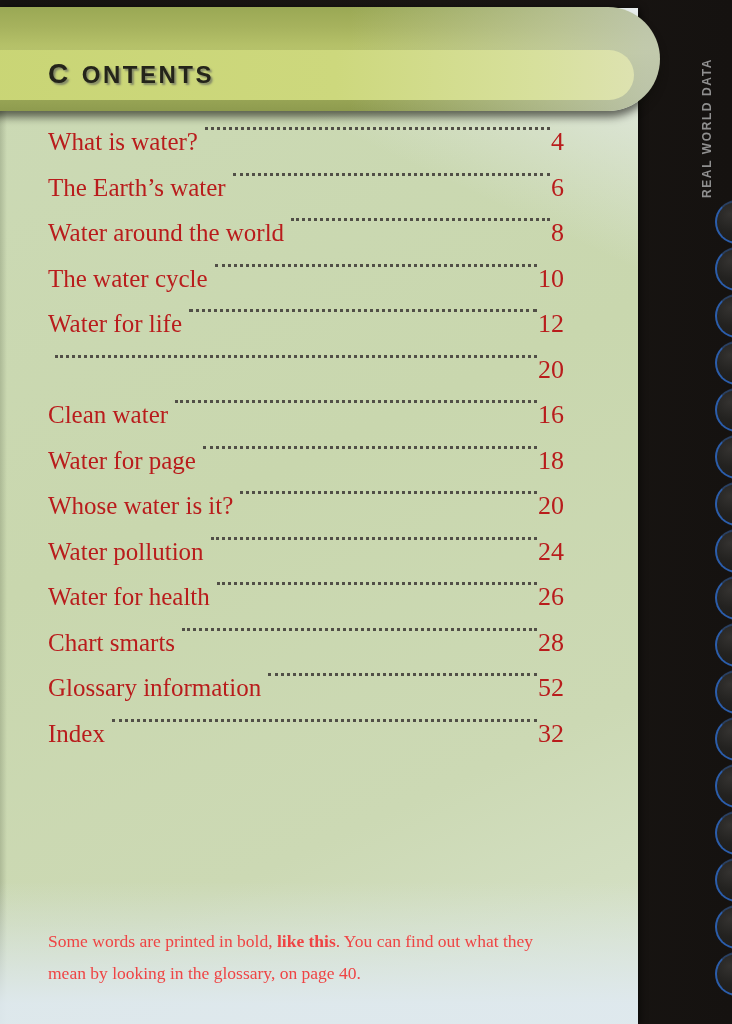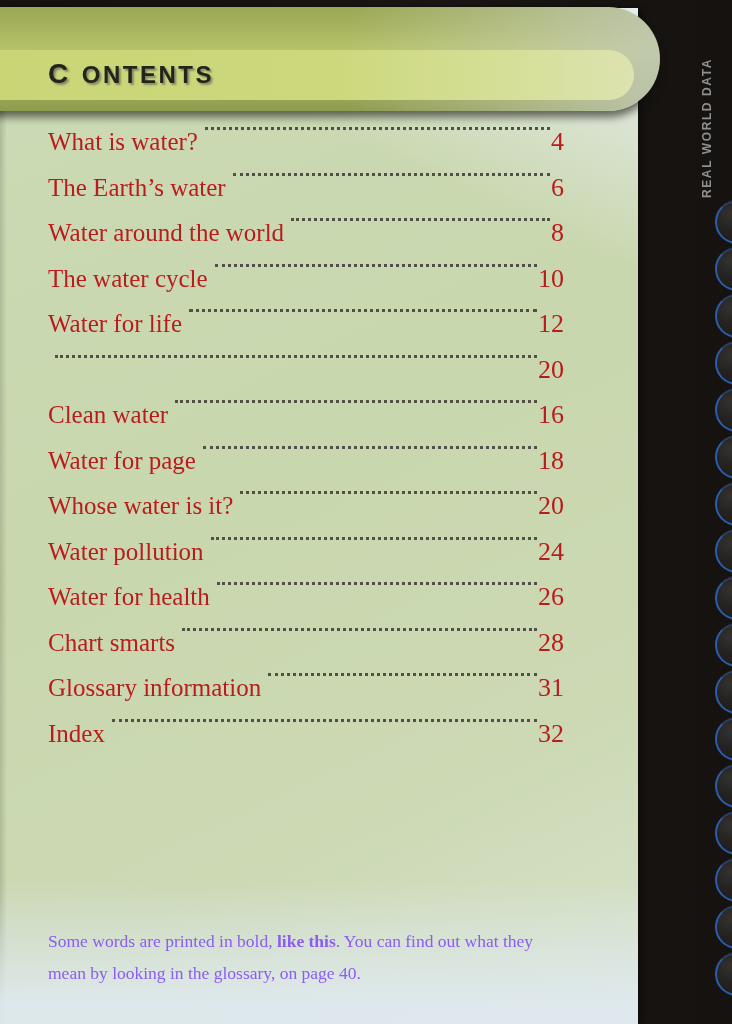--- a/index.html
+++ b/index.html
@@ -80,21 +80,21 @@
   }
   .toc-page { white-space:nowrap; font-size:26px; }
 
   
   .footer-note {
     position:absolute;
     left:48px; top:925px;
     width:560px;
     font-size:17.5px;
     line-height:1.85;
-    color:#8b5cf6;
+    color:#ef4444;
   }
   .footer-note .nowrap { white-space:nowrap; }
   .footer-note b { font-weight:700; }
 
   
   .spine-label-wrap {
     position:absolute;
     left:692px; top:70px;
     width:30px; height:116px;
     display:flex; align-items:center; justify-content:center;
@@ -189,21 +189,21 @@
     <span class="toc-page">26</span>
   </div>
   <div class="toc-row">
     <span class="toc-label">Chart smarts</span>
     <span class="leader"></span>
     <span class="toc-page">28</span>
   </div>
   <div class="toc-row">
     <span class="toc-label">Glossary information</span>
     <span class="leader"></span>
-    <span class="toc-page">31</span>
+    <span class="toc-page">52</span>
   </div>
   <div class="toc-row">
     <span class="toc-label">Index</span>
     <span class="leader"></span>
     <span class="toc-page">32</span>
   </div>
 </div>
 
 <div class="footer-note">
   <span class="nowrap"><span>Some words are printed in bold, </span><b>like this</b><span>. You can find out what they</span></span><br>

